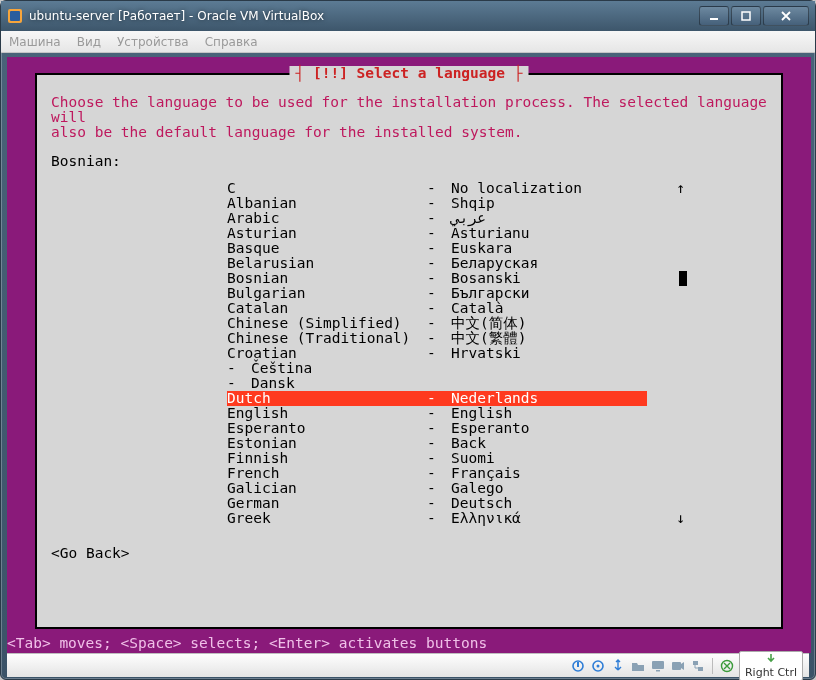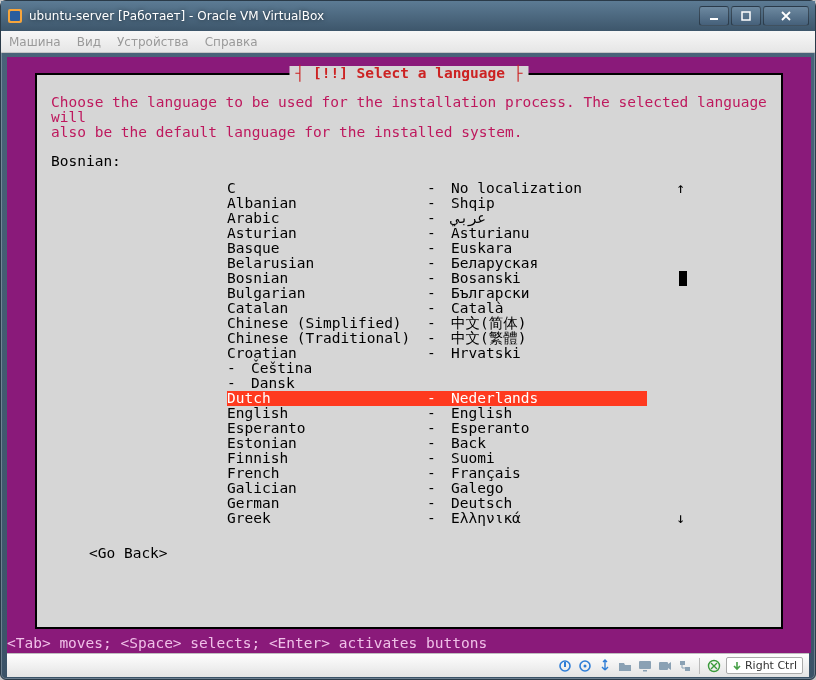--- a/index.html
+++ b/index.html
@@ -109,21 +109,21 @@
     background:#ff3a1f;
     color:#fff;
   }
   .scroll-arrow-up, .scroll-arrow-down {
     position:absolute; right:-38px; color:#000;
   }
   .scroll-arrow-up{top:0;}
   .scroll-arrow-down{bottom:0;}
   .scroll-thumb{position:absolute;right:-40px;top:90px;width:8px;height:15px;background:#000;}
   .go-back {
-    margin-top:20px; margin-left:38px;
+    margin-top:20px; 
     white-space:pre;
   }
   .helpbar {
     position:absolute;
     left:6px; bottom:28px;
     font-family:"DejaVu Sans Mono",monospace;
     font-size:14.5px;
     color:#f0c0e8;
     white-space:pre;
   }
@@ -147,21 +147,21 @@
     width:16px;height:16px;
     display:inline-flex;align-items:center;justify-content:center;
     border-radius:2px;
   }
   .status-sep{width:1px;height:16px;background:#bbb;margin:0 2px;}
   .hostkey{
     border:1px solid #aaa;
     background:#fff;
     padding:1px 5px;
     border-radius:2px;
-    display:flex;align-items:center;gap:3px;
+    display:flex;align-items:center;gap:3px;flex-direction:column;
   }
 </style>
 </head>
 <body>
 
 <div class="aero-window">
 
   <div class="titlebar">
     <span class="title-icon">
       <svg width="16" height="16" viewBox="0 0 16 16">

